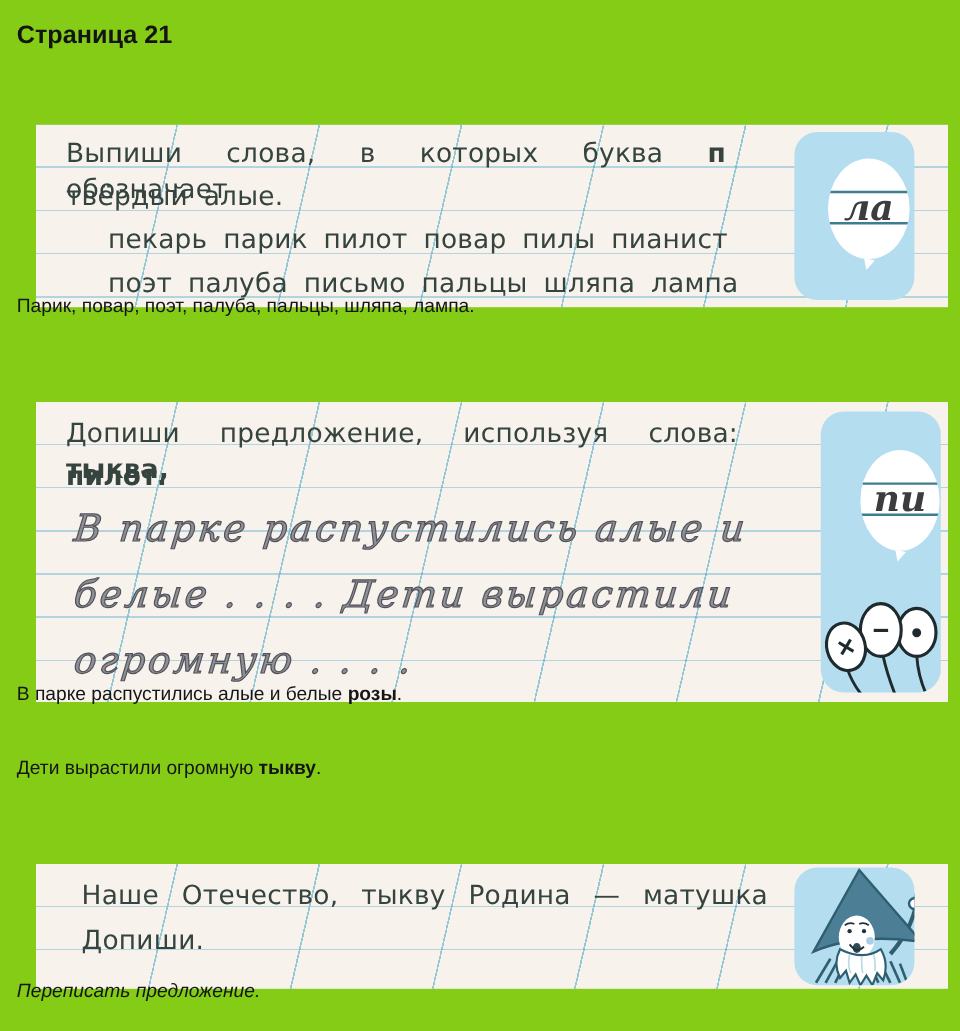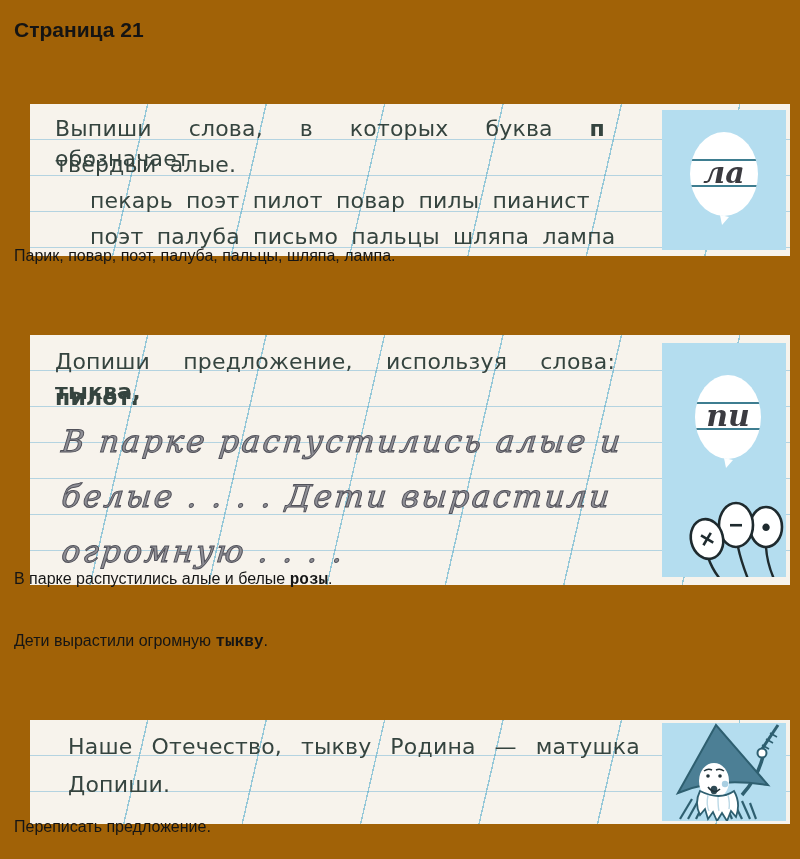--- a/index.html
+++ b/index.html
@@ -1,52 +1,52 @@
 <!DOCTYPE html>
 <html lang="ru"><head>
 <meta charset="utf-8">
 <style>
   html,body{margin:0;padding:0;background:#fff;}
-  #screen{position:relative;width:800px;height:859px;background:#a16207;overflow:hidden;
+  #screen{position:relative;width:800px;height:859px;background:#84cc16;overflow:hidden;
           font-family:"Liberation Sans",sans-serif;}
   .page-title{position:absolute;left:14px;top:18px;font-size:21px;font-weight:700;color:#141414;
               font-family:"Liberation Sans",sans-serif;}
   
   .paper{position:absolute;left:30px;width:760px;
     background:
       repeating-linear-gradient(103deg, transparent 0 114px, rgba(70,165,200,.55) 114px 115.4px),
       repeating-linear-gradient(to bottom, transparent 0 34.6px, rgba(125,185,215,.55) 34.6px 36px),
       #f7f3ec; margin-top: 40px;}
   .tasktext{position:absolute;font-family:"DejaVu Sans",sans-serif;font-size:22px;color:#35443f;
             word-spacing:6px;letter-spacing:.2px;white-space:nowrap;line-height:30px;}
   .jline{white-space:normal;text-align:justify;text-align-last:justify;}
   .tasktext b{font-weight:700;}
   
   .cursive{position:absolute;font-family:"DejaVu Serif",serif;font-style:italic;font-size:31px;
            color:#8f8f96;-webkit-text-stroke:1px #52525a;letter-spacing:2.5px;white-space:nowrap;
            transform:skewX(-6deg);transform-origin:left bottom;}
   
-  .panel{position:absolute;width:124px;background:#b4ddef;border-radius:0;overflow:hidden;}
+  .panel{position:absolute;width:100px;background:#b4ddef;border-radius:19px;overflow:hidden;}
   .answer{position:absolute;left:14px;font-size:16px;color:#151515;white-space:nowrap;
           font-family:"Liberation Sans",sans-serif;}
-  .answer b{font-weight:700;font-family:Liberation Mono, monospace;}
+  .answer b{font-weight:700;}
   svg{display:block;}
   svg text.balloon-label{font-family:"DejaVu Serif",serif;font-style:italic;font-weight:700;}
 </style>
 </head>
 <body>
 
 <div id="screen">
 
   <div class="page-title">Страница 21</div>
 
   <div class="paper" style="top:64px;height:152px;">
     <div class="tasktext jline" style="left:25px;top:10px;width:550px;"><span>Выпиши слова, в которых буква </span><b>п</b><span> обозначает</span></div>
     <div class="tasktext" style="left:25px;top:46px;">твёрдый алые.</div>
-    <div class="tasktext" style="left:60px;top:82px;">пекарь поэт пилот повар пилы пианист</div>
+    <div class="tasktext" style="left:60px;top:82px;">пекарь парик пилот повар пилы пианист</div>
     <div class="tasktext" style="left:60px;top:118px;">поэт палуба письмо пальцы шляпа лампа</div>
 
     <div class="panel" style="left:632px;top:6px;height:140px;">
       <svg width="124" height="140" viewBox="0 0 124 140">
         <defs>
             <clipPath id="bal1">
               <ellipse cx="62" cy="64" rx="34" ry="42"></ellipse>
             </clipPath>
           </defs>
         <ellipse cx="62" cy="64" rx="34" ry="42" fill="#ffffff"></ellipse>
@@ -62,21 +62,21 @@
 
   <div class="answer" style="top:247px;">Парик, повар, поэт, палуба, пальцы, шляпа, лампа.</div>
 
   <div class="paper" style="top:295px;height:250px;">
     <div class="tasktext jline" style="left:25px;top:12px;width:560px;"><span>Допиши предложение, используя слова: </span><b>тыква,</b></div>
     <div class="tasktext" style="left:25px;top:48px;font-weight:700;">пилот.</div>
     <div class="cursive" style="left:30px;top:88px;">В парке распустились алые и</div>
     <div class="cursive" style="left:30px;top:143px;">белые . . . .  Дети вырастили</div>
     <div class="cursive" style="left:30px;top:198px;">огромную . . . .</div>
 
-    <div class="panel" style="left:632px;top:8px;height:234px;">
+    <div class="panel" style="left:654px;top:8px;height:234px;">
       <svg width="124" height="140" viewBox="0 0 124 140" style="position:absolute;left:0;top:18px;">
         <defs>
             <clipPath id="bal2">
               <ellipse cx="66" cy="56" rx="33" ry="42"></ellipse>
             </clipPath>
           </defs>
         <ellipse cx="66" cy="56" rx="33" ry="42" fill="#ffffff"></ellipse>
         <path d="M62 97 l9 2 l-7 8 z" fill="#ffffff"></path>
         <g clip-path="url(#bal2)" stroke="#3e7d90" stroke-width="2">
           <line x1="22" y1="42" x2="110" y2="42"></line>
@@ -146,15 +146,15 @@
         <path d="M38 68 q-6 12 0 24 l5 -6 l3 10 l5 -7 l4 9 l5 -8 l5 8 l4 -10 l5 6 q5 -14 -2 -26 q-14 10 -34 0 Z" fill="#ffffff" stroke="#2e5f70" stroke-width="1.8"></path>
         <g stroke="#bcd9e6" stroke-width="1.4" fill="none">
           <path d="M46 72 q-2 10 1 16"></path>
             <path d="M56 74 q0 10 1 14"></path>
             <path d="M66 72 q2 8 1 14"></path>
         </g>
       </svg>
     </div>
   </div>
 
-  <div class="answer" style="top:818px;">Переписать предложение.</div>
+  <div class="answer" style="top:818px;font-style:italic;">Переписать предложение.</div>
 
 </div>
 
 </body></html>

